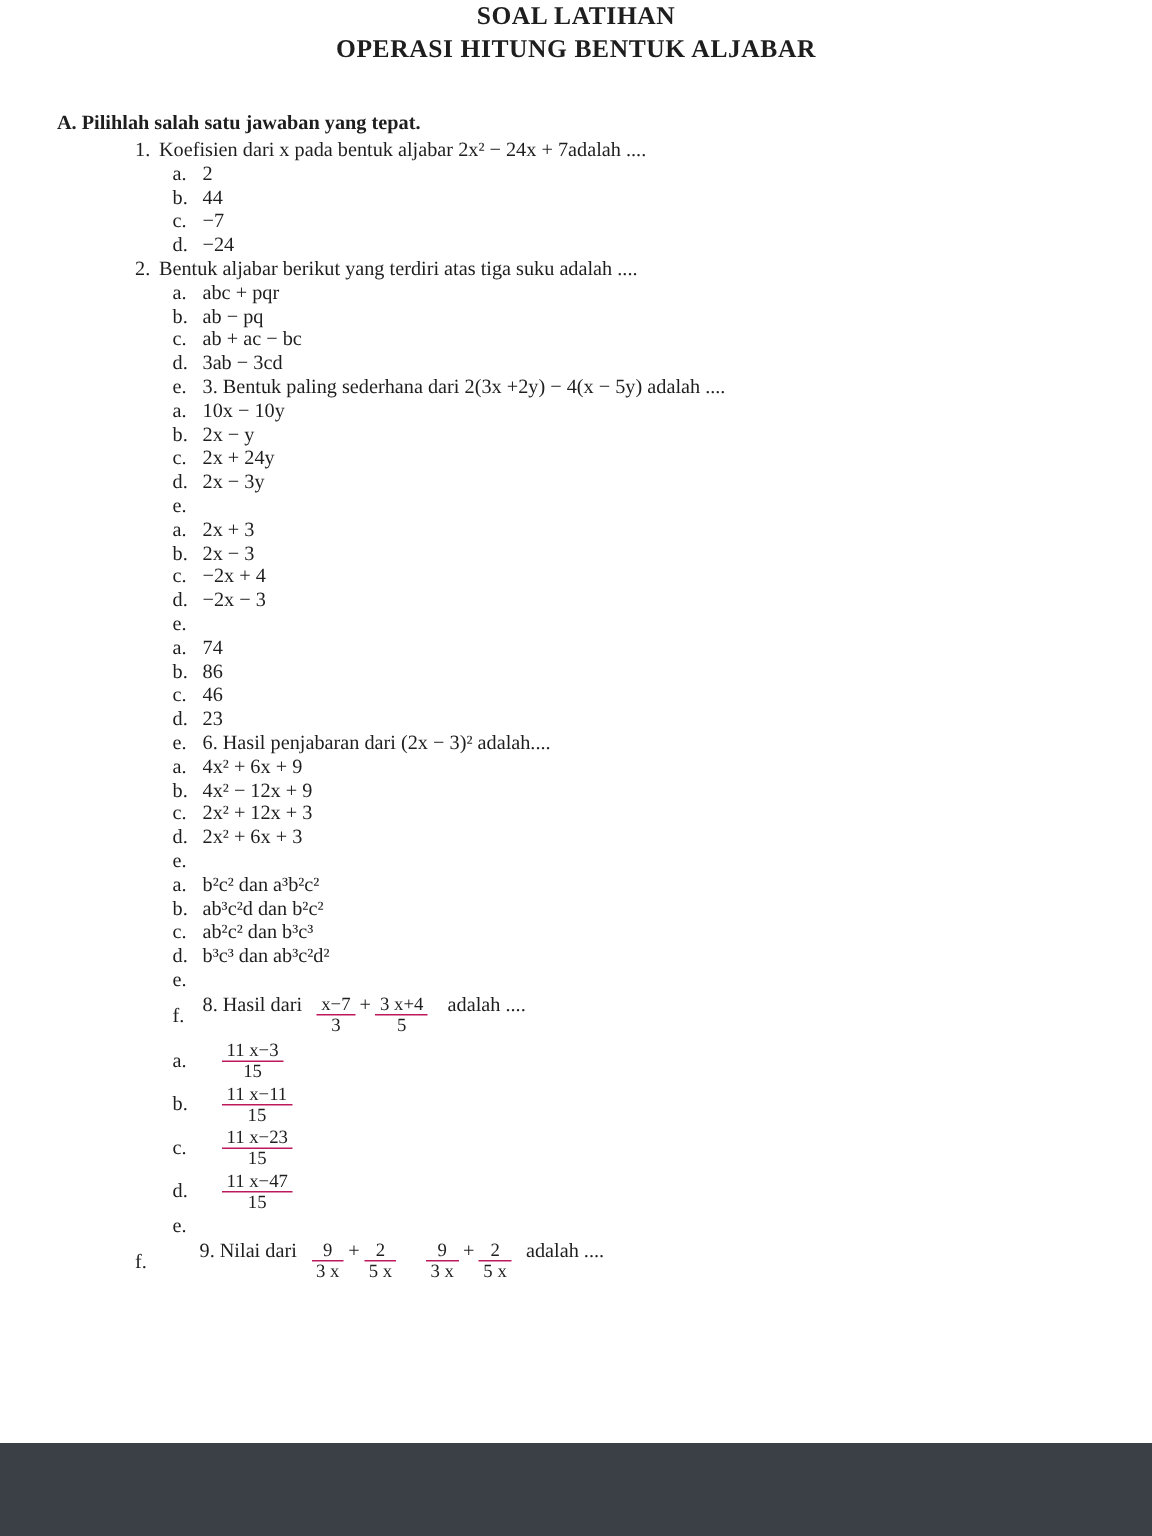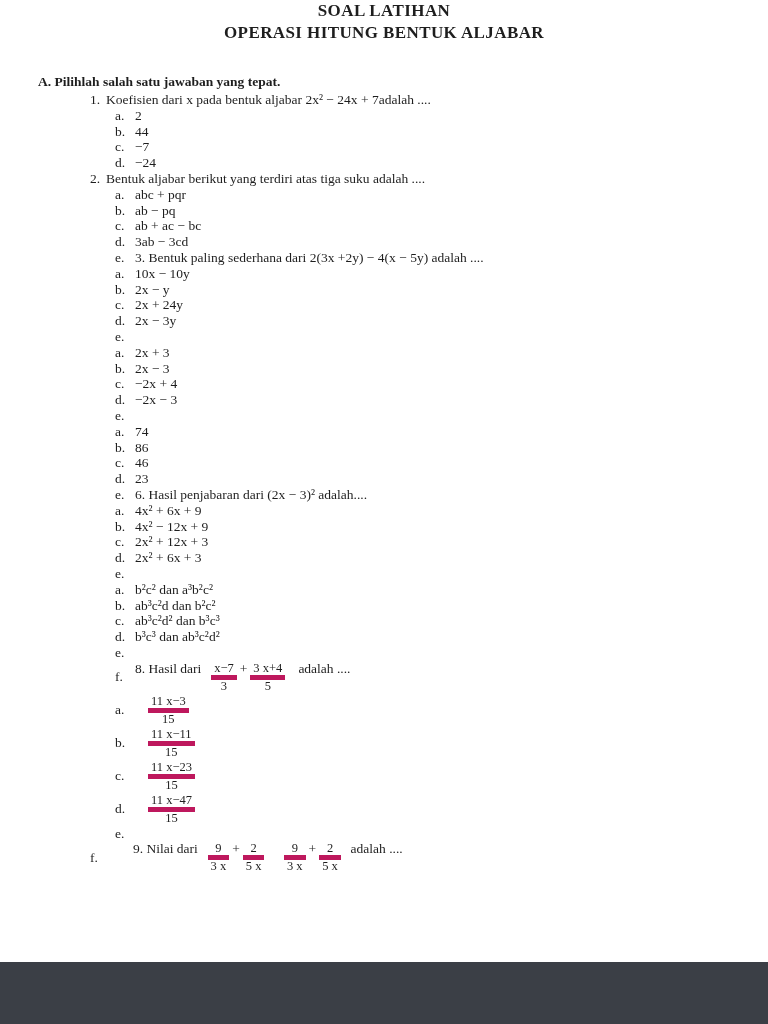--- a/index.html
+++ b/index.html
@@ -18,21 +18,21 @@
   .q .label{width:16px;}
   .opt{padding-left:25px;}
   .opt .label{width:20px;}
   .optfrac{padding-left:25px;min-height:28px;}
   .optfrac .label{width:30px;}
   .qf .label{width:43px;}
   .tall{min-height:32px;}
   .content{display:flex;align-items:flex-start;flex-wrap:nowrap;white-space:pre;}
   .seg{white-space:pre;}
   .frac{display:inline-flex;flex-direction:column;text-align:center;font-size:12.5px;line-height:13px;margin:1px 3px;}
-  .frac .num{border-bottom:5px solid #be185d;padding:0 3px;}
+  .frac .num{border-bottom:1px solid #be185d;padding:0 3px;}
   .frac .den{padding:0 3px;}
   .footer-bar{position:absolute;left:0;bottom:0;width:768px;height:62px;background:#3b3f46;}
 </style>
 </head>
 <body>
 
 <div class="page">
   <h1 class="title first">SOAL LATIHAN</h1>
   <h1 class="title">OPERASI HITUNG BENTUK ALJABAR</h1>
   <div class="section-heading">A. Pilihlah salah satu jawaban yang tepat.</div>
@@ -161,21 +161,21 @@
       <div class="line opt">
         <span class="label">a.</span>
         <span class="content"><span class="seg">b²c² dan a³b²c²</span></span>
       </div>
       <div class="line opt">
         <span class="label">b.</span>
         <span class="content"><span class="seg">ab³c²d dan b²c²</span></span>
       </div>
       <div class="line opt">
         <span class="label">c.</span>
-        <span class="content"><span class="seg">ab³c²d² dan b³c³</span></span>
+        <span class="content"><span class="seg">ab²c² dan b³c³</span></span>
       </div>
       <div class="line opt">
         <span class="label">d.</span>
         <span class="content"><span class="seg">b³c³ dan ab³c²d²</span></span>
       </div>
       <div class="line opt">
         <span class="label">e.</span>
         <span class="content"></span>
       </div>
       <div class="line opt tall">

